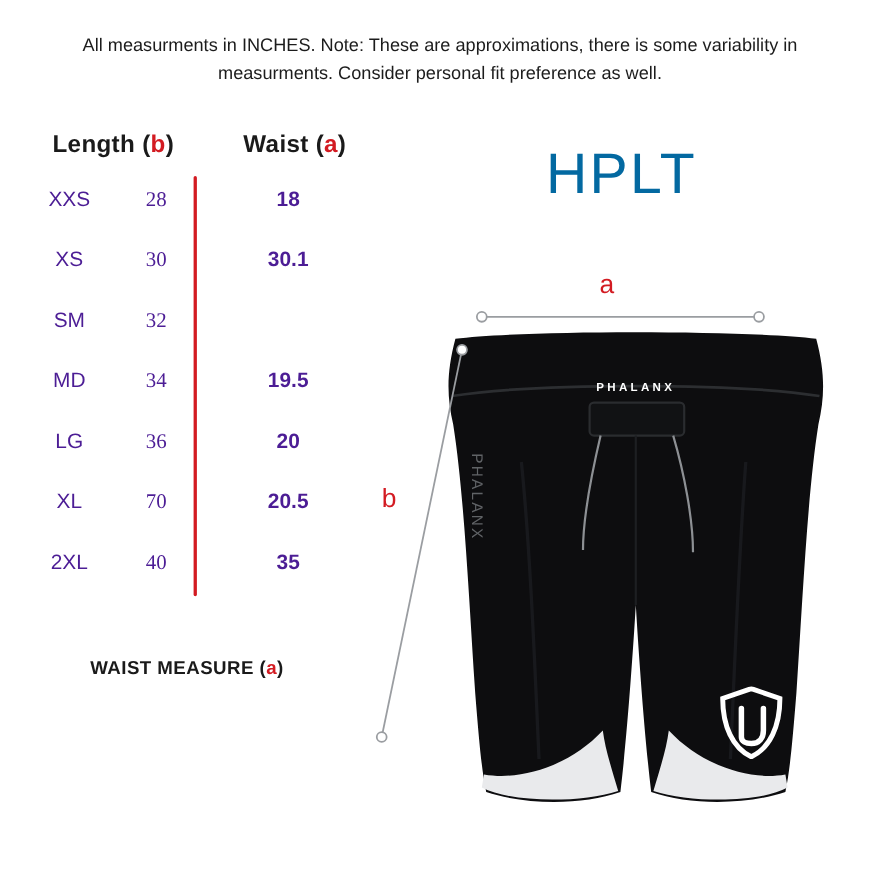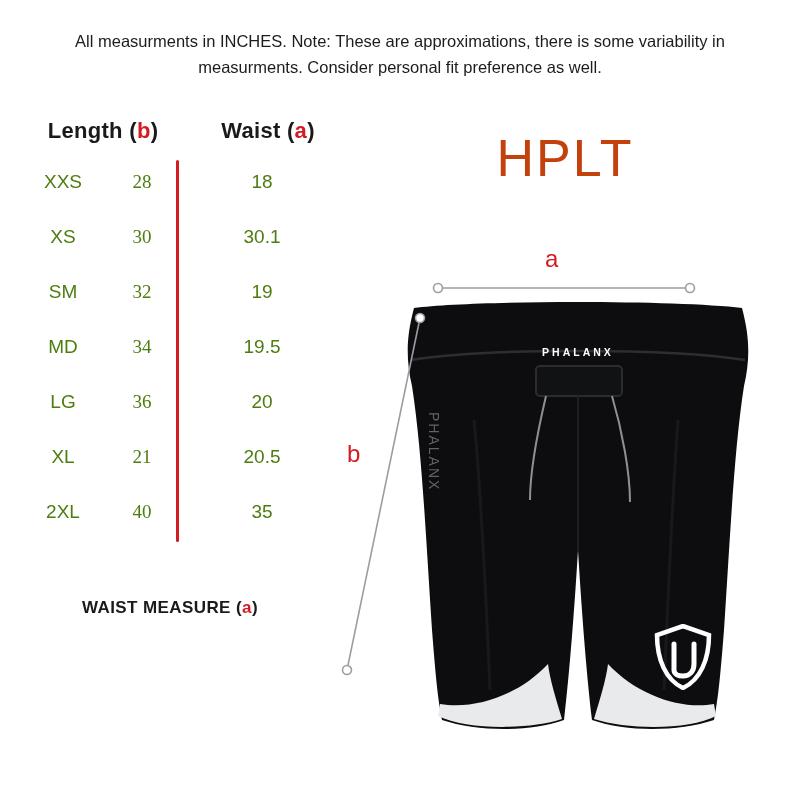--- a/index.html
+++ b/index.html
@@ -57,25 +57,25 @@
     border-radius: 2px;
   }
   .row {
     display: flex;
     align-items: center;
     height: 55px;
   }
   .cell {
     text-align: center;
     font-size: 19px;
-    color: #4d7c0f;
+    color: #4c1d95;
   }
   .cell.size { width: 90px; }
   .cell.waist { width: 68px; font-family: Liberation Serif, serif; }
-  .cell.length { width: 172px; }
+  .cell.length { width: 172px; font-weight: bold; }
 
   
   .measure {
     position: absolute;
     top: 598px; left: 10px;
     width: 320px;
     text-align: center;
   }
   .measure-title {
     font-size: 17px;
@@ -94,21 +94,21 @@
     position: absolute;
     top: 110px; left: 350px;
     width: 450px; height: 690px;
   }
   .brand-title {
     position: absolute;
     top: 18px; left: 0; width: 430px;
     text-align: center;
     font-size: 52px;
     letter-spacing: 2px;
-    color: #c2410c;
+    color: #0369a1;
     font-family: "Liberation Sans", sans-serif;
   }
 
   .dim-a-label {
     position: absolute;
     top: 135px; left: 195px;
     font-size: 24px; color: #d31b22;
   }
   .dim-b-label {
     position: absolute;
@@ -184,35 +184,34 @@
         <div class="cell length">18</div>
       </div>
       <div class="row">
         <div class="cell size">XS</div>
         <div class="cell waist">30</div>
         <div class="cell length">30.1</div>
       </div>
       <div class="row">
         <div class="cell size">SM</div>
         <div class="cell waist">32</div>
-        <div class="cell length">19</div>
       </div>
       <div class="row">
         <div class="cell size">MD</div>
         <div class="cell waist">34</div>
         <div class="cell length">19.5</div>
       </div>
       <div class="row">
         <div class="cell size">LG</div>
         <div class="cell waist">36</div>
         <div class="cell length">20</div>
       </div>
       <div class="row">
         <div class="cell size">XL</div>
-        <div class="cell waist">21</div>
+        <div class="cell waist">70</div>
         <div class="cell length">20.5</div>
       </div>
       <div class="row">
         <div class="cell size">2XL</div>
         <div class="cell waist">40</div>
         <div class="cell length">35</div>
       </div>
     </div>
   </div>
 

